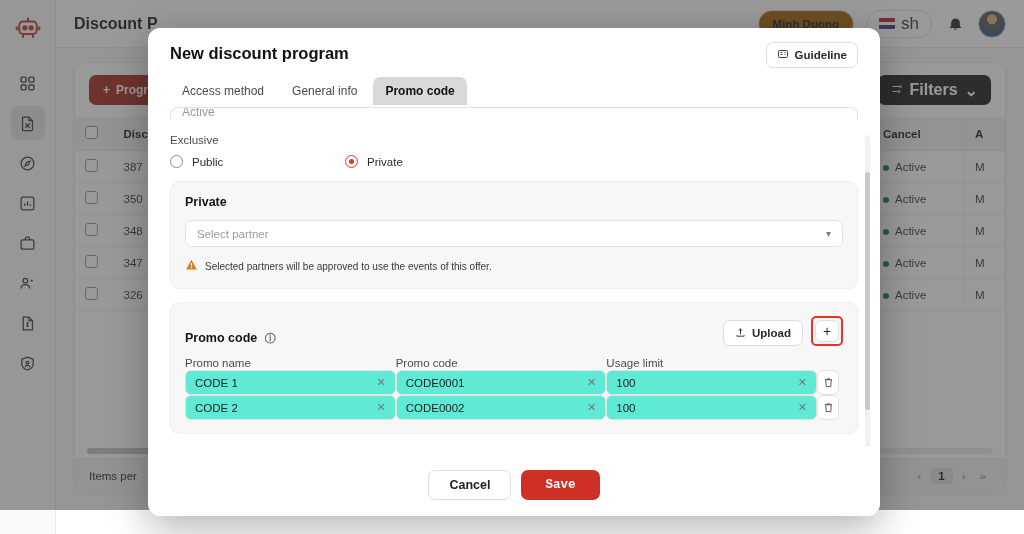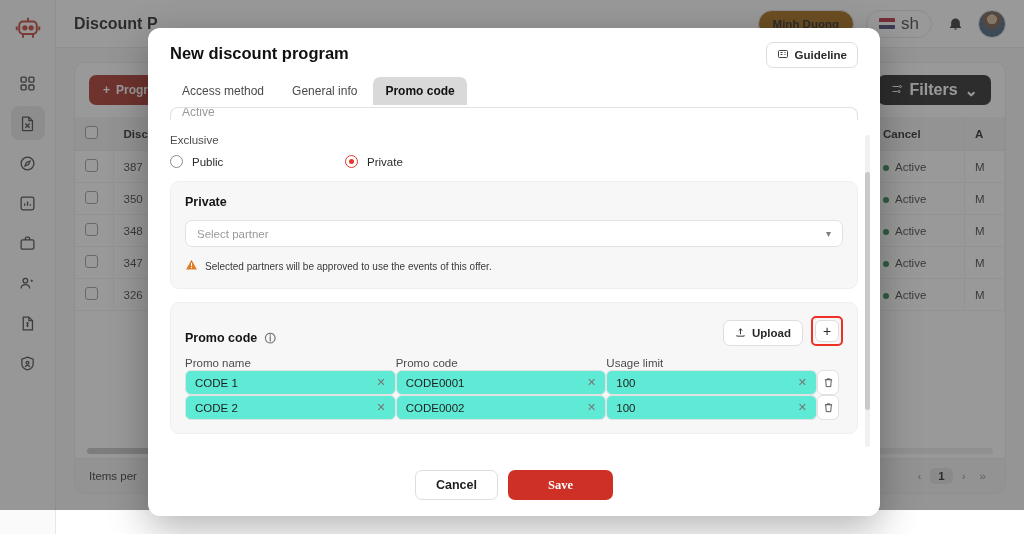--- a/index.html
+++ b/index.html
@@ -204,22 +204,22 @@
 
   .modal-foot {
     flex: 0 0 auto; display: flex; justify-content: center; gap: 10px;
     padding: 13px 22px 16px 22px;
   }
   .btn-cancel {
     height: 30px; padding: 0 20px; border: 1px solid #dedede; border-radius: 7px;
     background: #fff; font-size: 12.5px; font-weight: bold; color: #1e1e1e; font-family: inherit;
   }
   .btn-save {
-    height: 30px; padding: 0 40px; border: none; border-radius: 7px;
-    background: #cf3026; font-size: 12.5px; font-weight: bold; color: #fff; font-family: Liberation Serif, serif;
+    height: 30px; padding: 0 24px; border: none; border-radius: 7px;
+    background: #cf3026; font-size: 12.5px; font-weight: bold; color: #fff; font-family: Liberation Mono, monospace;
   }
 </style>
 </head>
 <body>
 
 <div id="app">
 
   <div class="bg-page">
 
     <div class="sidebar">

